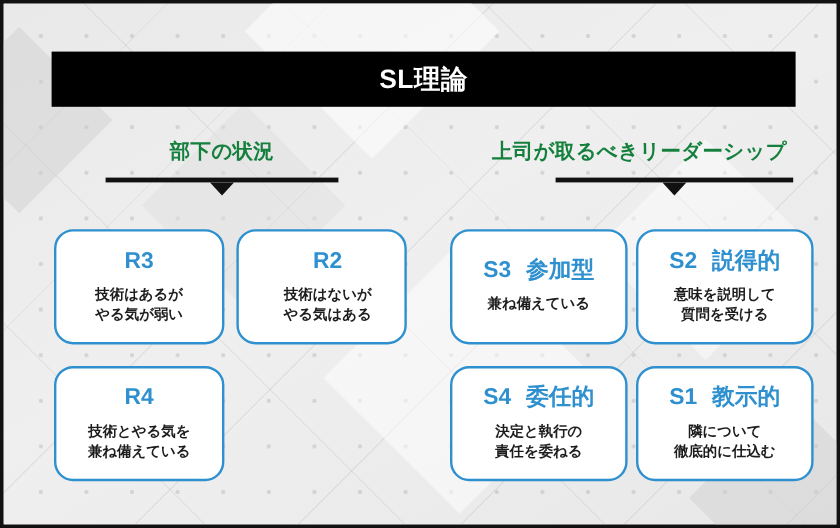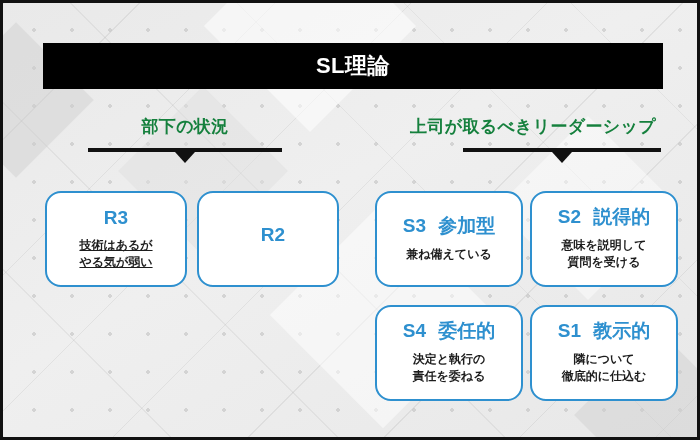--- a/index.html
+++ b/index.html
@@ -162,21 +162,21 @@
 
   .c-r3 { left: 42px;  top: 188px; }
   .c-r2 { left: 194px; top: 188px; padding-left: 16px; }
   .c-s3 { left: 372px; top: 188px; }
   .c-s2 { left: 527px; top: 188px; }
   .c-r4 { left: 42px;  top: 302px; }
   .c-r1 { left: 194px; top: 302px; }
   .c-s4 { left: 372px; top: 302px; }
   .c-s1 { left: 527px; top: 302px; }
 
-  .card.left-body .card-body { text-align: right; text-decoration: underline; }
+  .card.left-body .card-body { text-align: right; }
 </style>
 </head>
 <body>
 
 <div id="page">
 
   <div class="bg-layer bg-base"></div>
   <div class="bg-layer bg-diagonals"></div>
   <div class="bg-layer bg-diagonals2"></div>
   <div class="bg-layer bg-dots"></div>
@@ -212,39 +212,48 @@
       <span>R3</span>
     </div>
     <div class="card-body">技術はあるが
 やる気が弱い</div>
   </div>
 
   <div class="card c-r2 left-body">
     <div class="card-title">
       <span>R2</span>
     </div>
+    <div class="card-body">技術はないが
+やる気はある</div>
   </div>
 
   <div class="card c-s3 wide">
     <div class="card-title">
       <span>S3</span>
       <span class="type">参加型</span>
     </div>
     <div class="card-body">兼ね備えている</div>
   </div>
 
   <div class="card c-s2 wide">
     <div class="card-title">
       <span>S2</span>
       <span class="type">説得的</span>
     </div>
     <div class="card-body">意味を説明して
 質問を受ける</div>
   </div>
 
+  <div class="card c-r4 left-body">
+    <div class="card-title">
+      <span>R4</span>
+    </div>
+    <div class="card-body">技術とやる気を
+兼ね備えている</div>
+  </div>
 
 
   <div class="card c-s4 wide">
     <div class="card-title">
       <span>S4</span>
       <span class="type">委任的</span>
     </div>
     <div class="card-body">決定と執行の
 責任を委ねる</div>
   </div>

